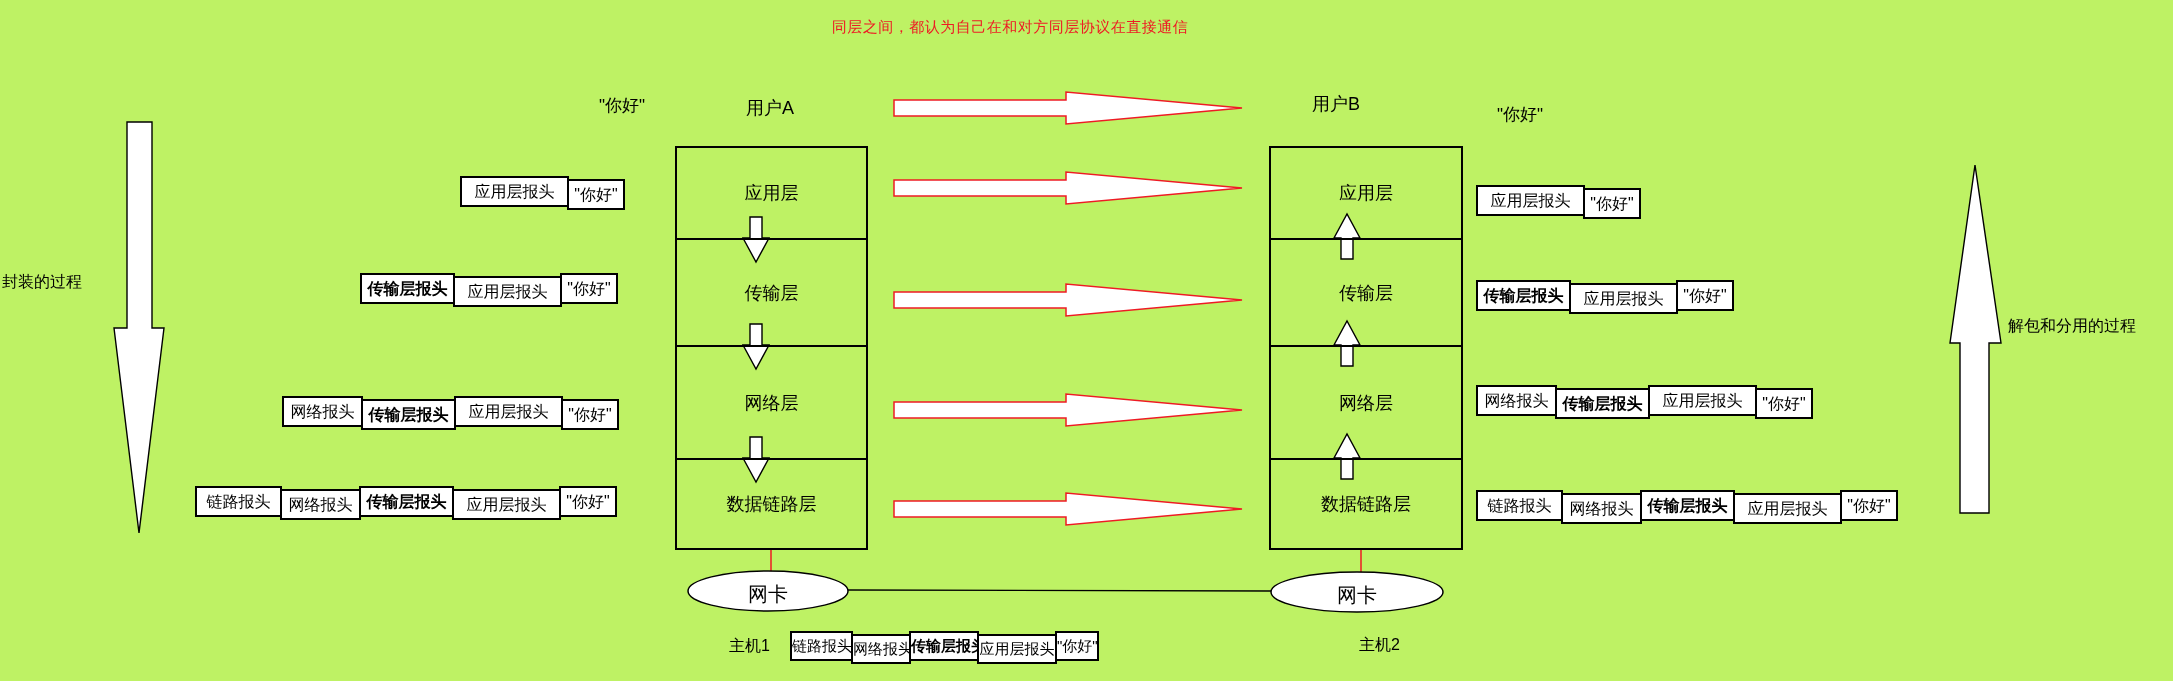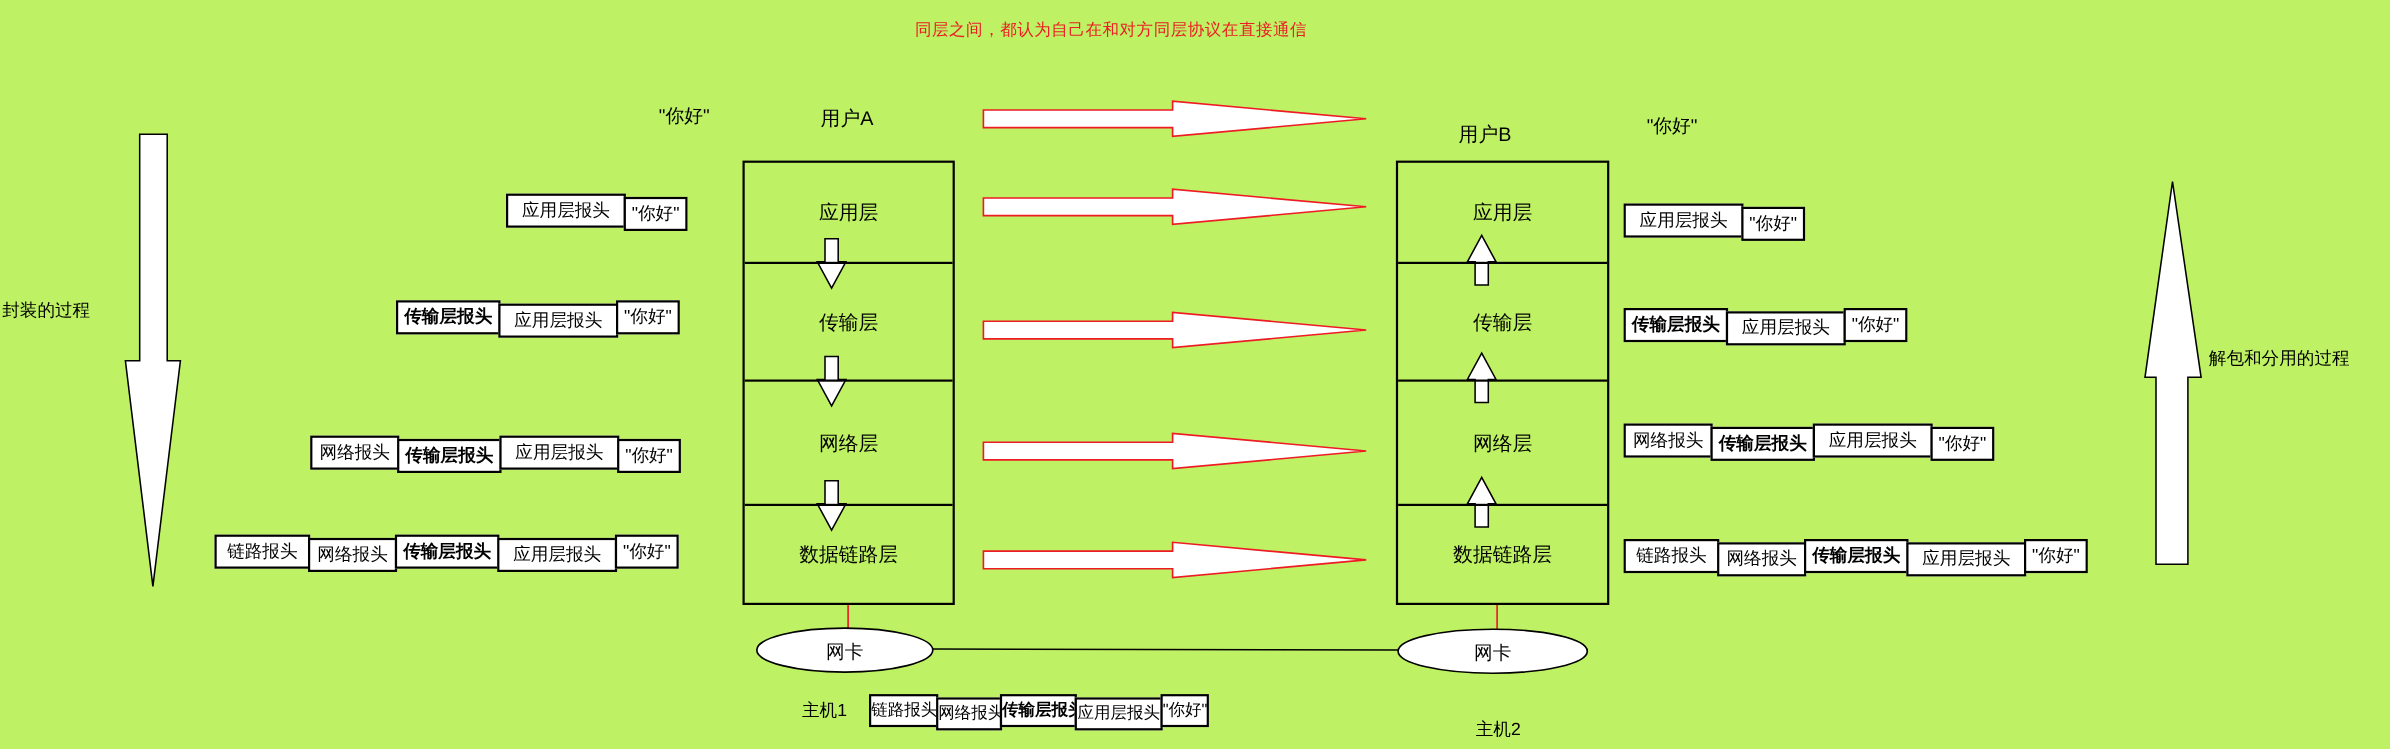--- a/index.html
+++ b/index.html
@@ -15,28 +15,28 @@
   .txt{position:absolute;z-index:3;white-space:nowrap;}
   #title{
     left:700px;top:18px;width:620px;text-align:center;
     font-size:15px;color:#ee1b24;letter-spacing:0.5px;
   }
   .proc-label{font-size:16px;color:#000;}
   #enc-label{left:2px;top:272px;width:110px;}
   #dec-label{left:2008px;top:316px;width:164px;}
   .user-label{font-size:18px;}
   #user-a{left:718px;top:96px;width:76px;text-align:right;}
-  #user-b{left:1312px;top:110px;width:76px;text-align:center;}
+  #user-b{left:1312px;top:92px;width:76px;}
   .msg-label{font-size:17px;}
   #msg-a{left:584px;top:94px;width:76px;text-align:center;}
   #msg-b{left:1482px;top:103px;width:76px;text-align:center;}
   .host-label{font-size:16px;}
   #host-a{left:700px;top:636px;width:70px;text-align:right;}
-  #host-b{left:1324px;top:653px;width:76px;text-align:center;}
-  .nic-label{font-size:17px;z-index:4;}
+  #host-b{left:1324px;top:635px;width:76px;text-align:right;}
+  .nic-label{font-size:20px;z-index:4;}
   #nic-a{left:728px;top:581px;width:80px;text-align:center;}
   #nic-b{left:1317px;top:582px;width:80px;text-align:center;}
 
   .stack{
     position:absolute;z-index:2;
     border:2px solid #000;background:transparent;
     box-sizing:border-box;
   }
   #stack-a{left:675px;top:146px;width:193px;height:404px;}
   #stack-b{left:1269px;top:146px;width:194px;height:404px;}

